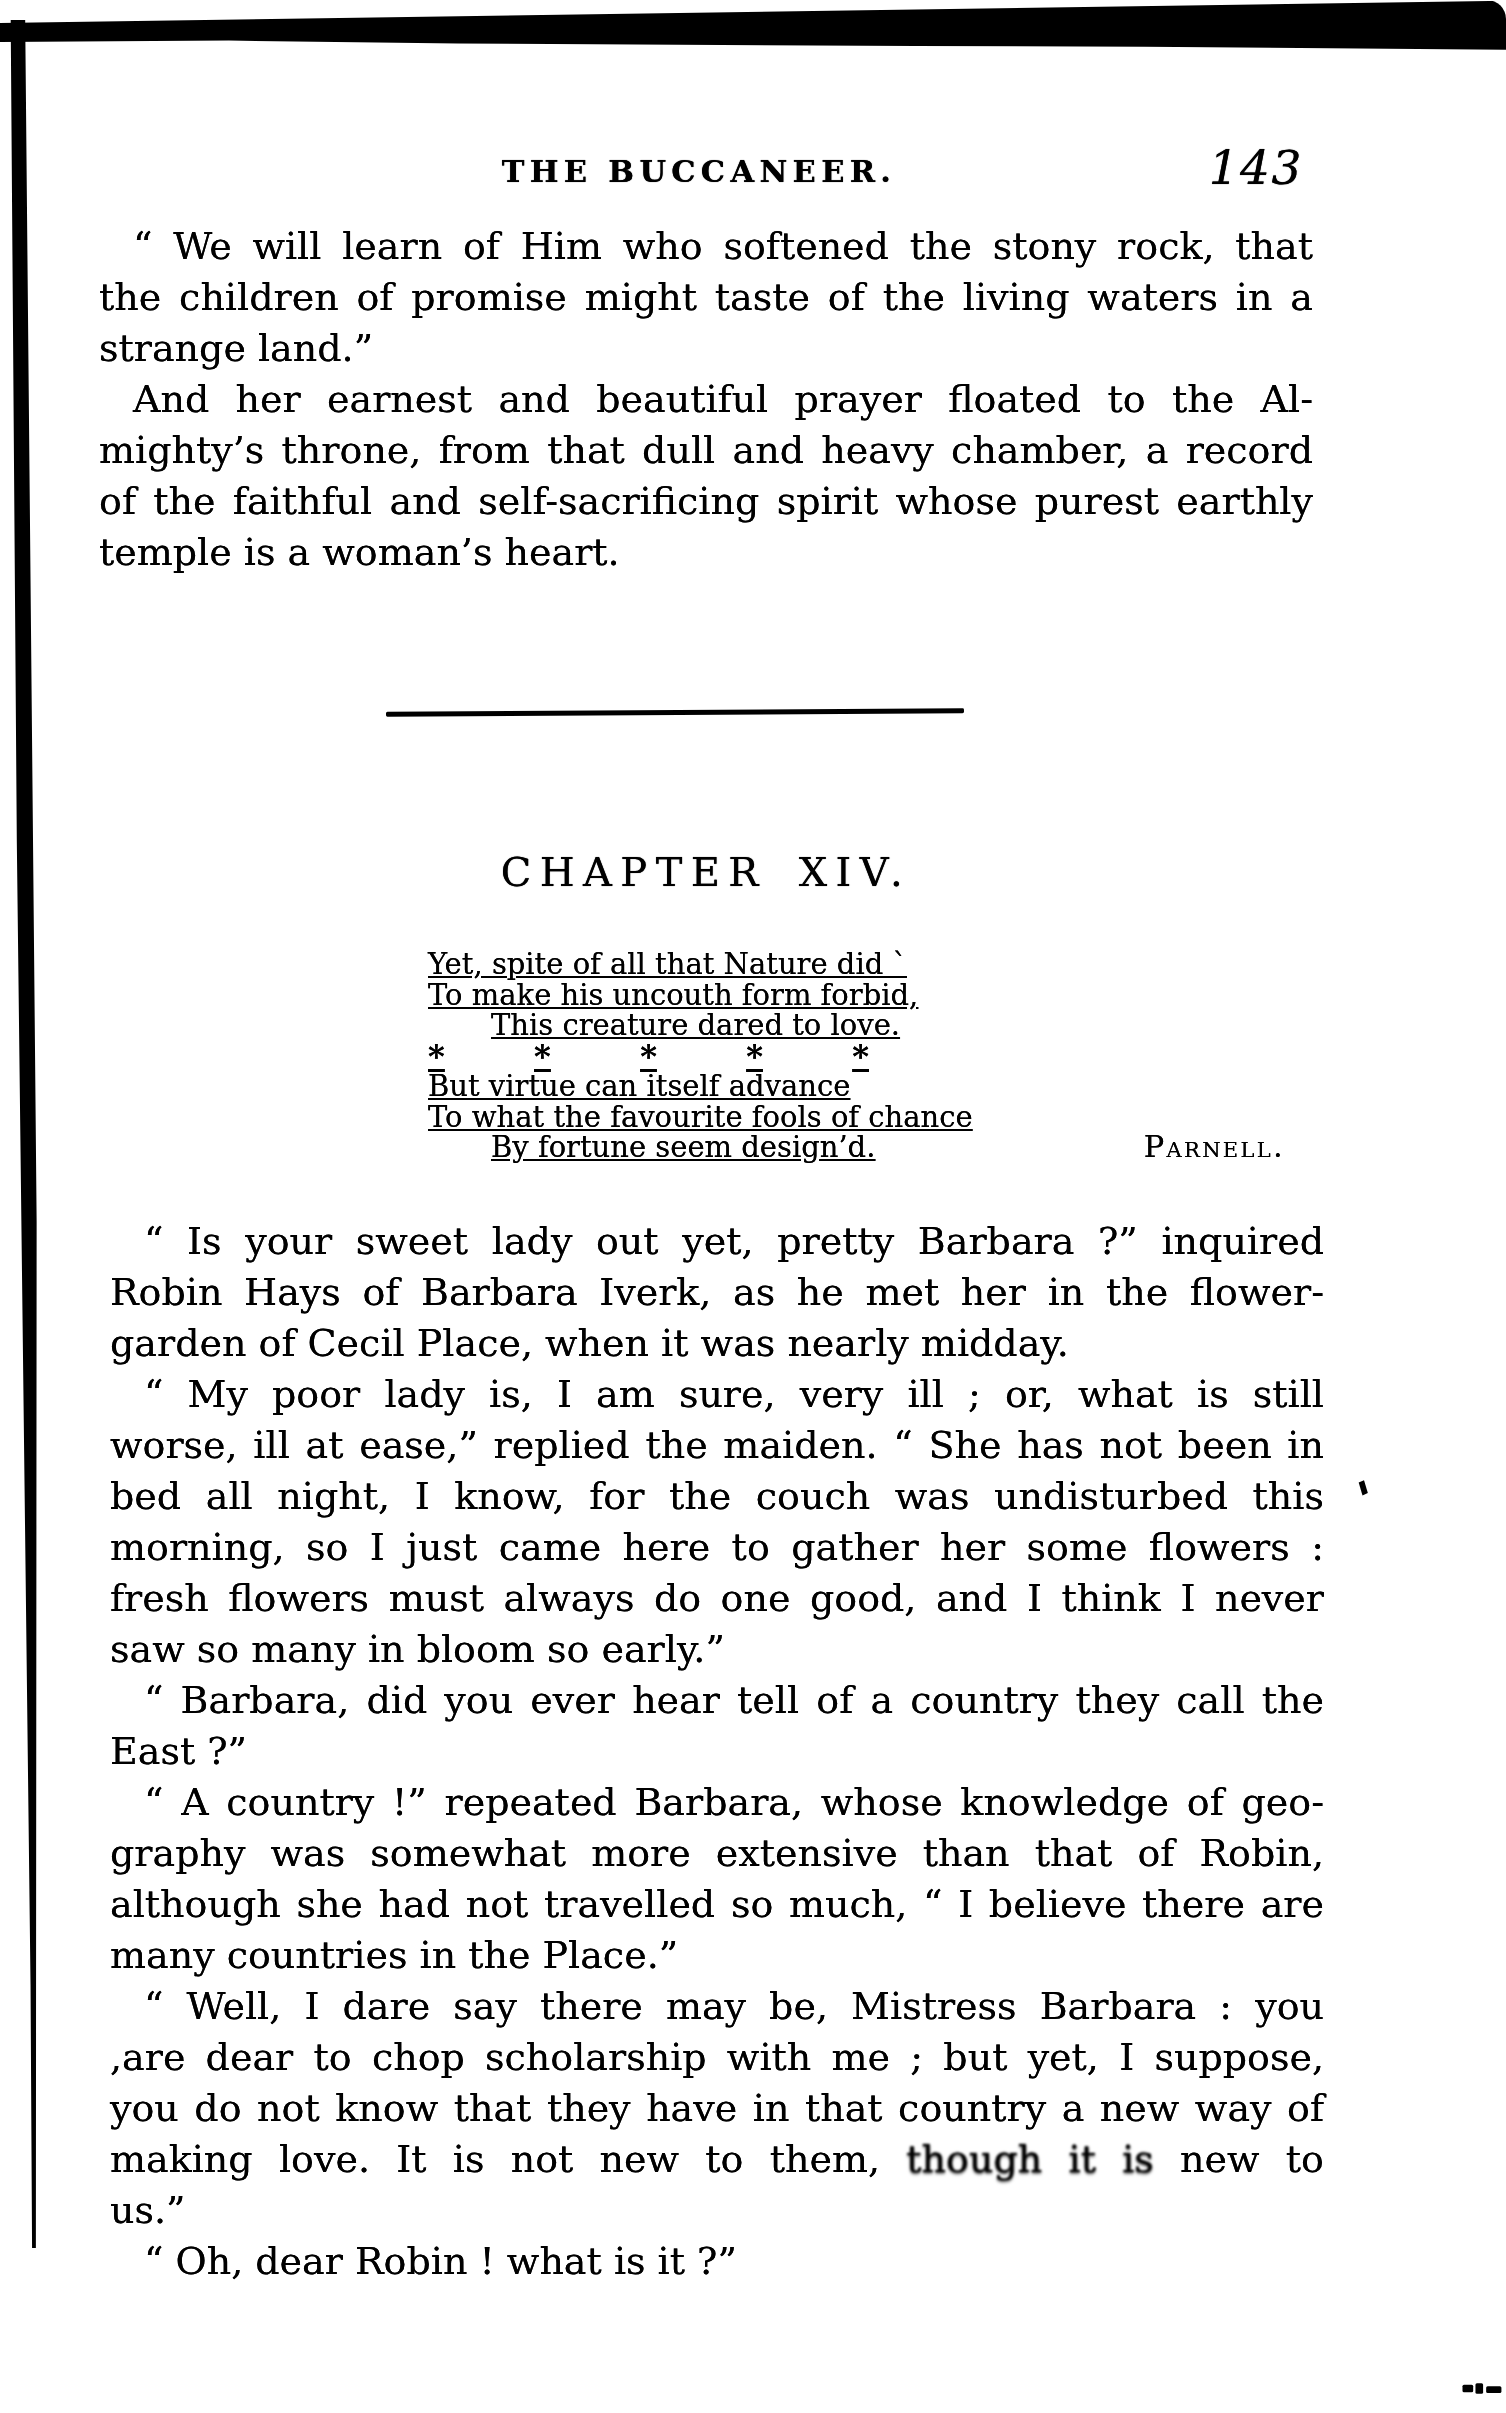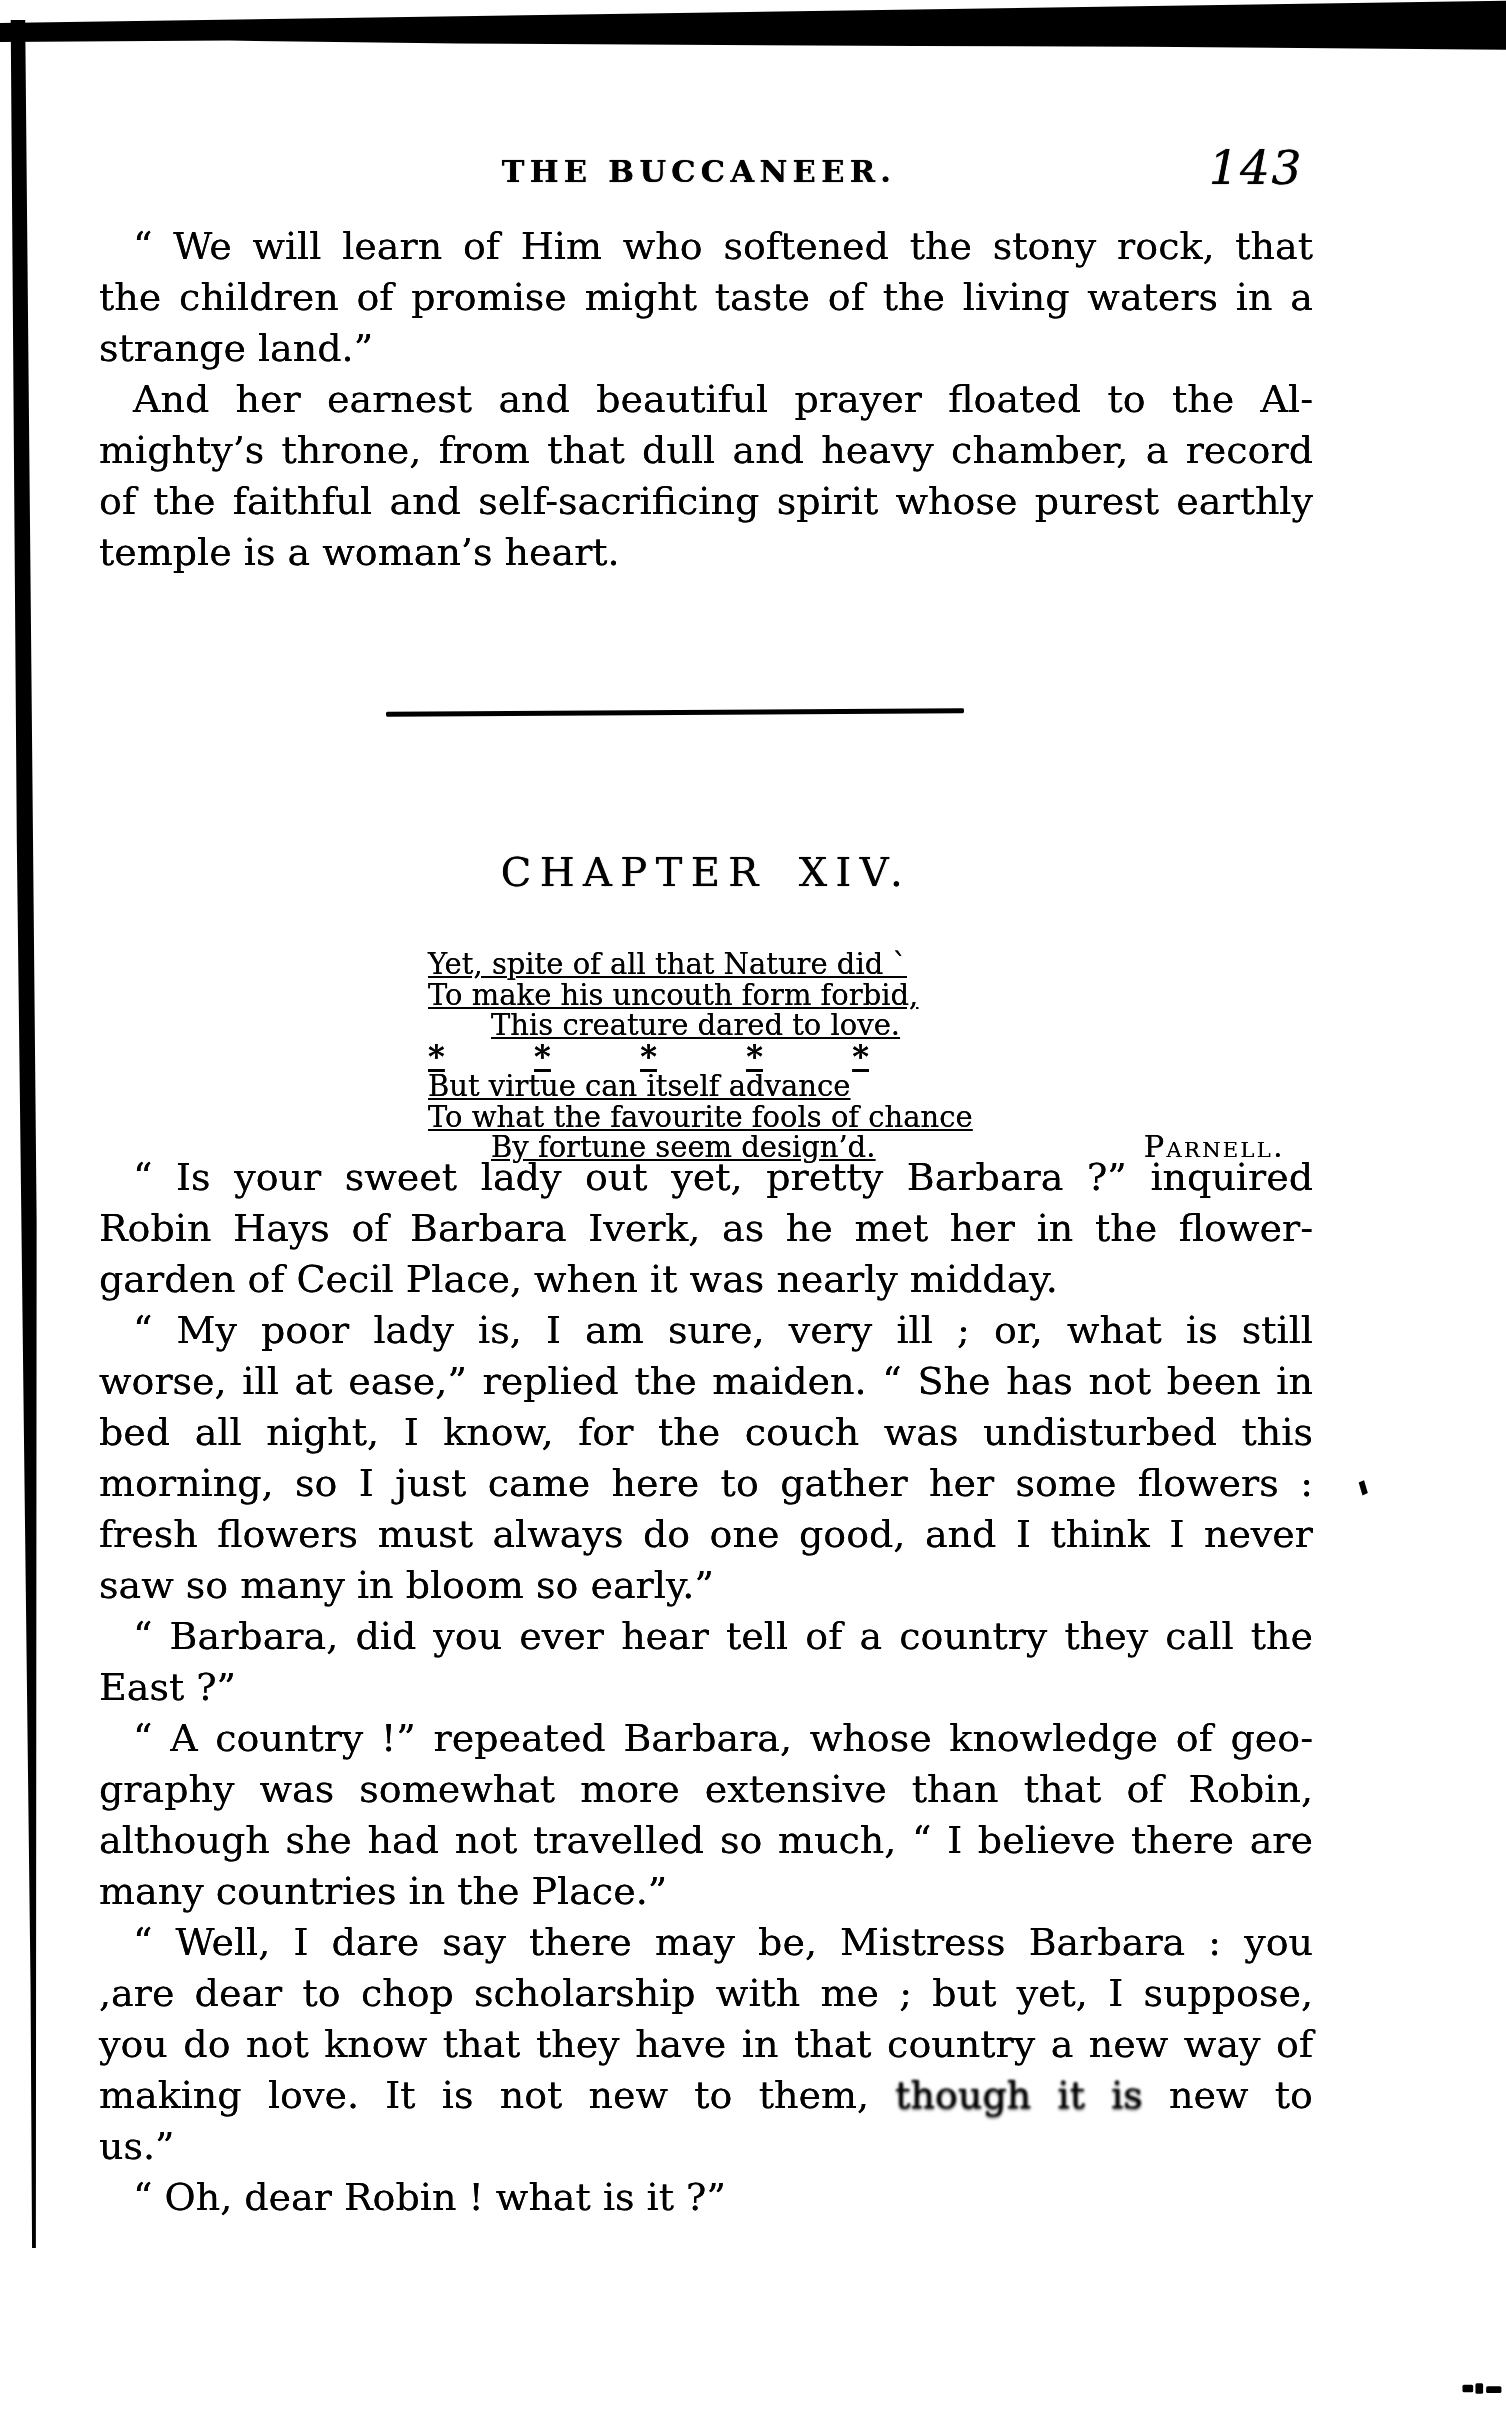--- a/index.html
+++ b/index.html
@@ -8,20 +8,21 @@
     background: #ffffff;
   }
   .page {
     position: relative;
     width: 1506px;
     height: 2413px;
     background: #ffffff;
     overflow: hidden;
     font-family: "DejaVu Serif", "Liberation Serif", serif;
     color: #000000;
+    border-radius: 19px;
   }
   .artifact-svg {
     position: absolute;
     left: 0; top: 0;
     width: 1506px;
     height: 2413px;
     pointer-events: none;
   }
   
   .running-header {
@@ -52,21 +53,21 @@
   
   .textblock {
     position: absolute;
     left: 99px;
     width: 1214px;
     font-size: 38px;
     line-height: 51px;
     text-shadow: 0 0 0.6px rgba(0,0,0,0.9);
   }
   .opening-block { top: 221px; }
-  .body-block    { top: 1152px; }
+  .body-block    { top: 1216px; margin-left: 11px; }
   .line {
     text-align: justify;
     text-align-last: justify;
     text-justify: inter-word;
     white-space: normal;
   }
   .line.first { text-indent: 34px; }
   .line.last  { text-align-last: left; }
   .smudge {
     filter: blur(1.1px);

